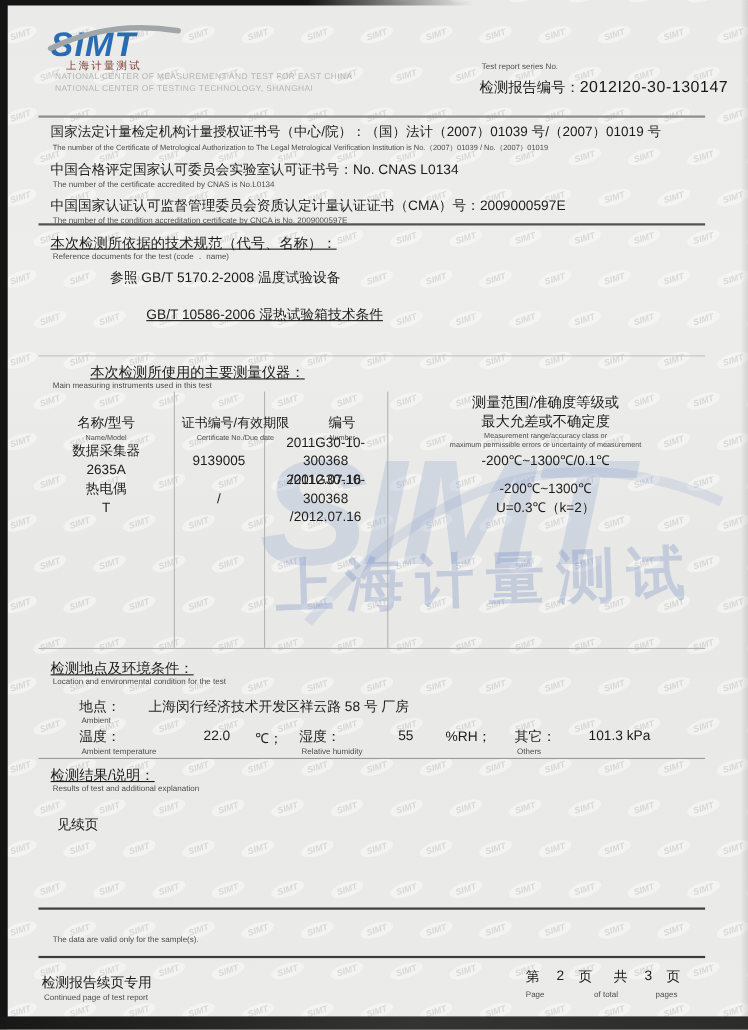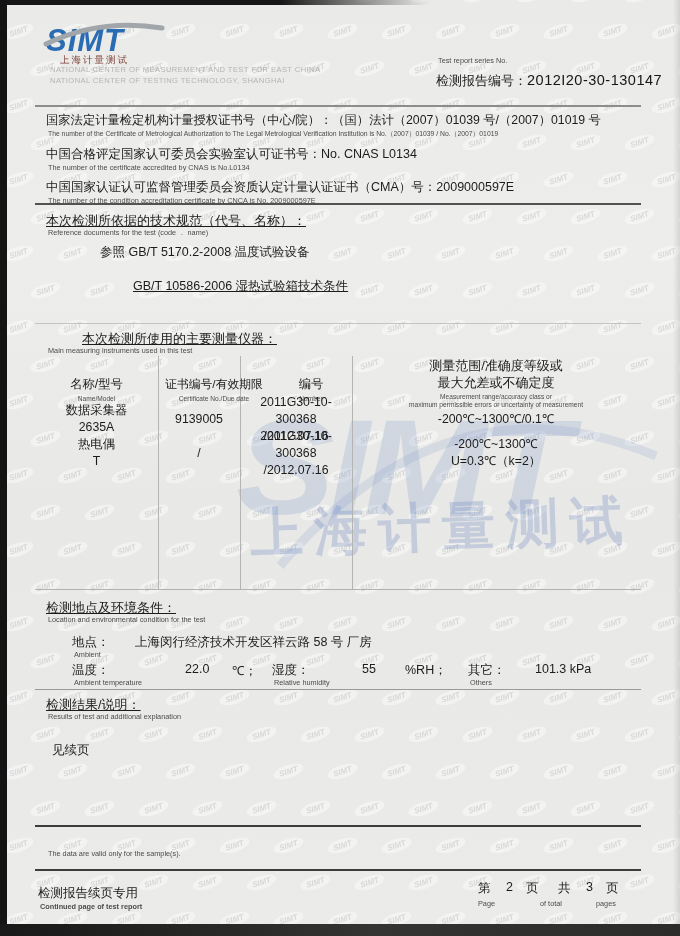--- a/index.html
+++ b/index.html
@@ -529,21 +529,21 @@
 
     <div class="abs zh-head" style="left:46px;top:696px;">检测结果/说明：</div>
     <div class="abs en-cap" style="left:48px;top:712px;">Results of test and additional explanation</div>
     <div class="abs zh" style="left:52px;top:742px;">见续页</div>
 
     <div class="rule" style="top:825px;height:2px;background:#3c3c3a;"></div>
     <div class="abs en-cap" style="left:48px;top:849px;">The data are valid only for the sample(s).</div>
     <div class="rule" style="top:869px;height:2px;background:#3c3c3a;"></div>
 
     <div class="abs zh" style="left:38px;top:885px;">检测报告续页专用</div>
-    <div class="abs en-cap" style="left:40px;top:902px;font-weight:bold;">Continued page of test report</div>
+    <div class="abs en-cap" style="left:40px;top:902px;">Continued page of test report</div>
 
     <div class="abs" style="left:478px;top:880px;width:160px;height:32px;">
       <span class="abs zh" style="left:0;top:0;">第</span>
       <span class="abs zh" style="left:28px;top:0;">2</span>
       <span class="abs zh" style="left:48px;top:0;">页</span>
       <span class="abs zh" style="left:80px;top:0;">共</span>
       <span class="abs zh" style="left:108px;top:0;">3</span>
       <span class="abs zh" style="left:128px;top:0;">页</span>
       <span class="abs en-cap" style="left:0;top:19px;">Page</span>
       <span class="abs en-cap" style="left:62px;top:19px;">of total</span>

